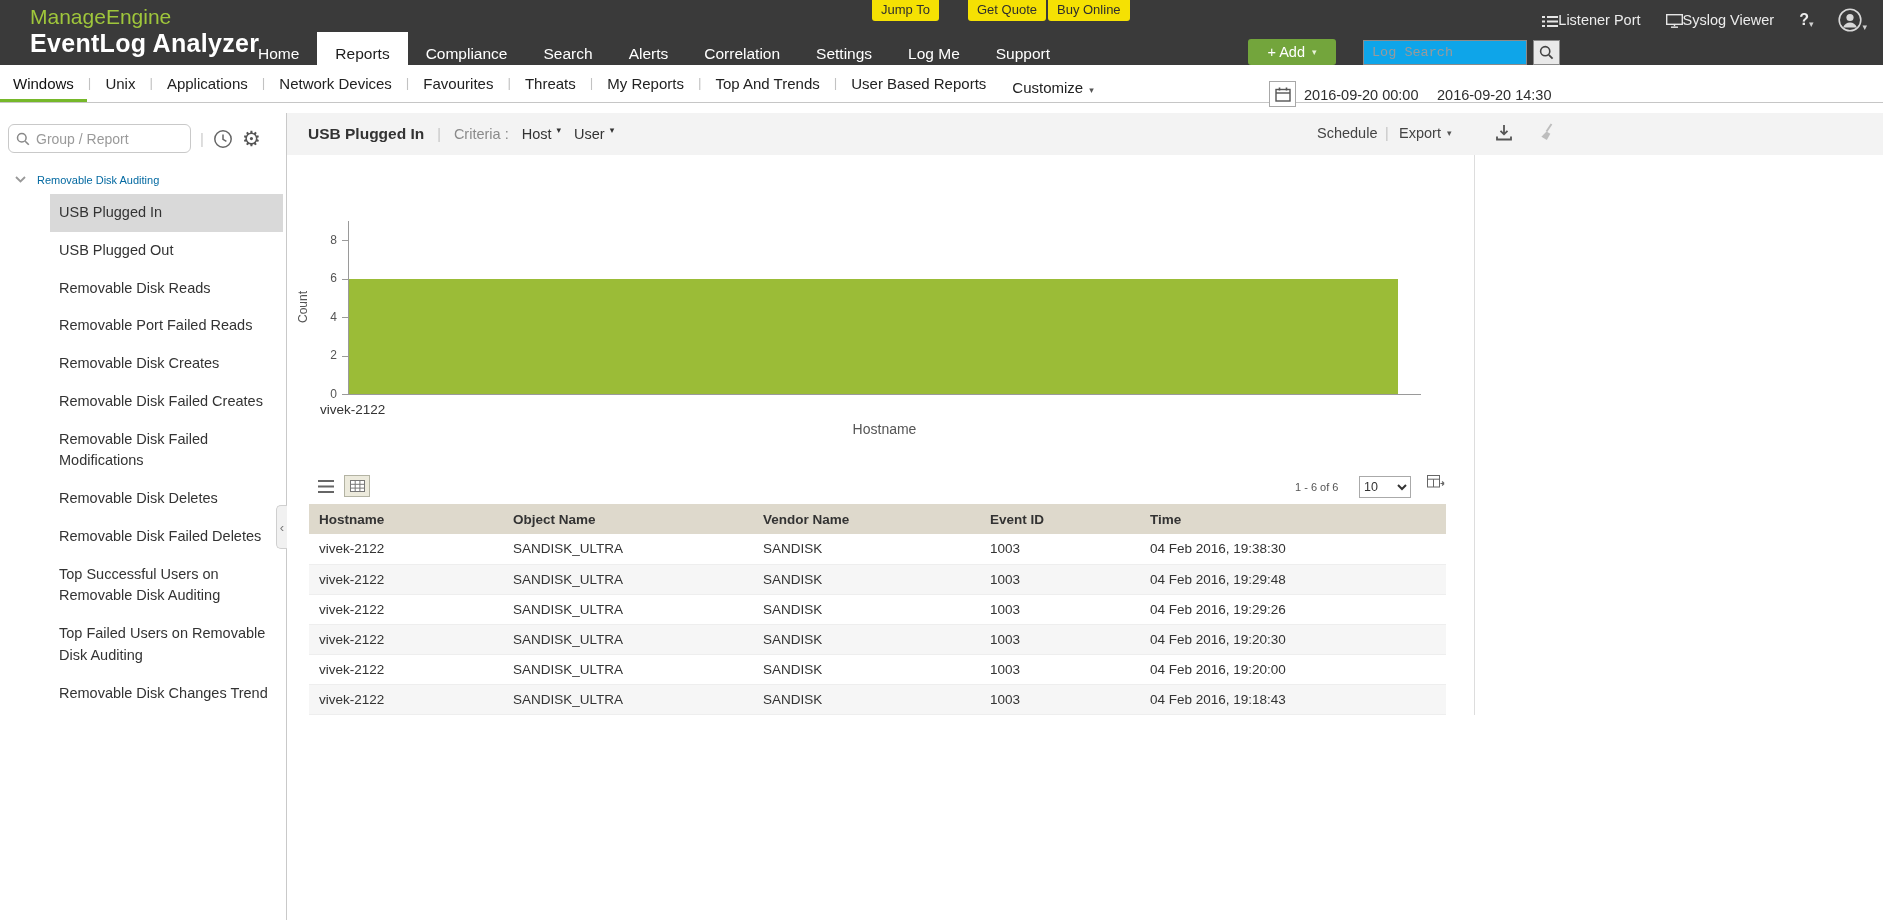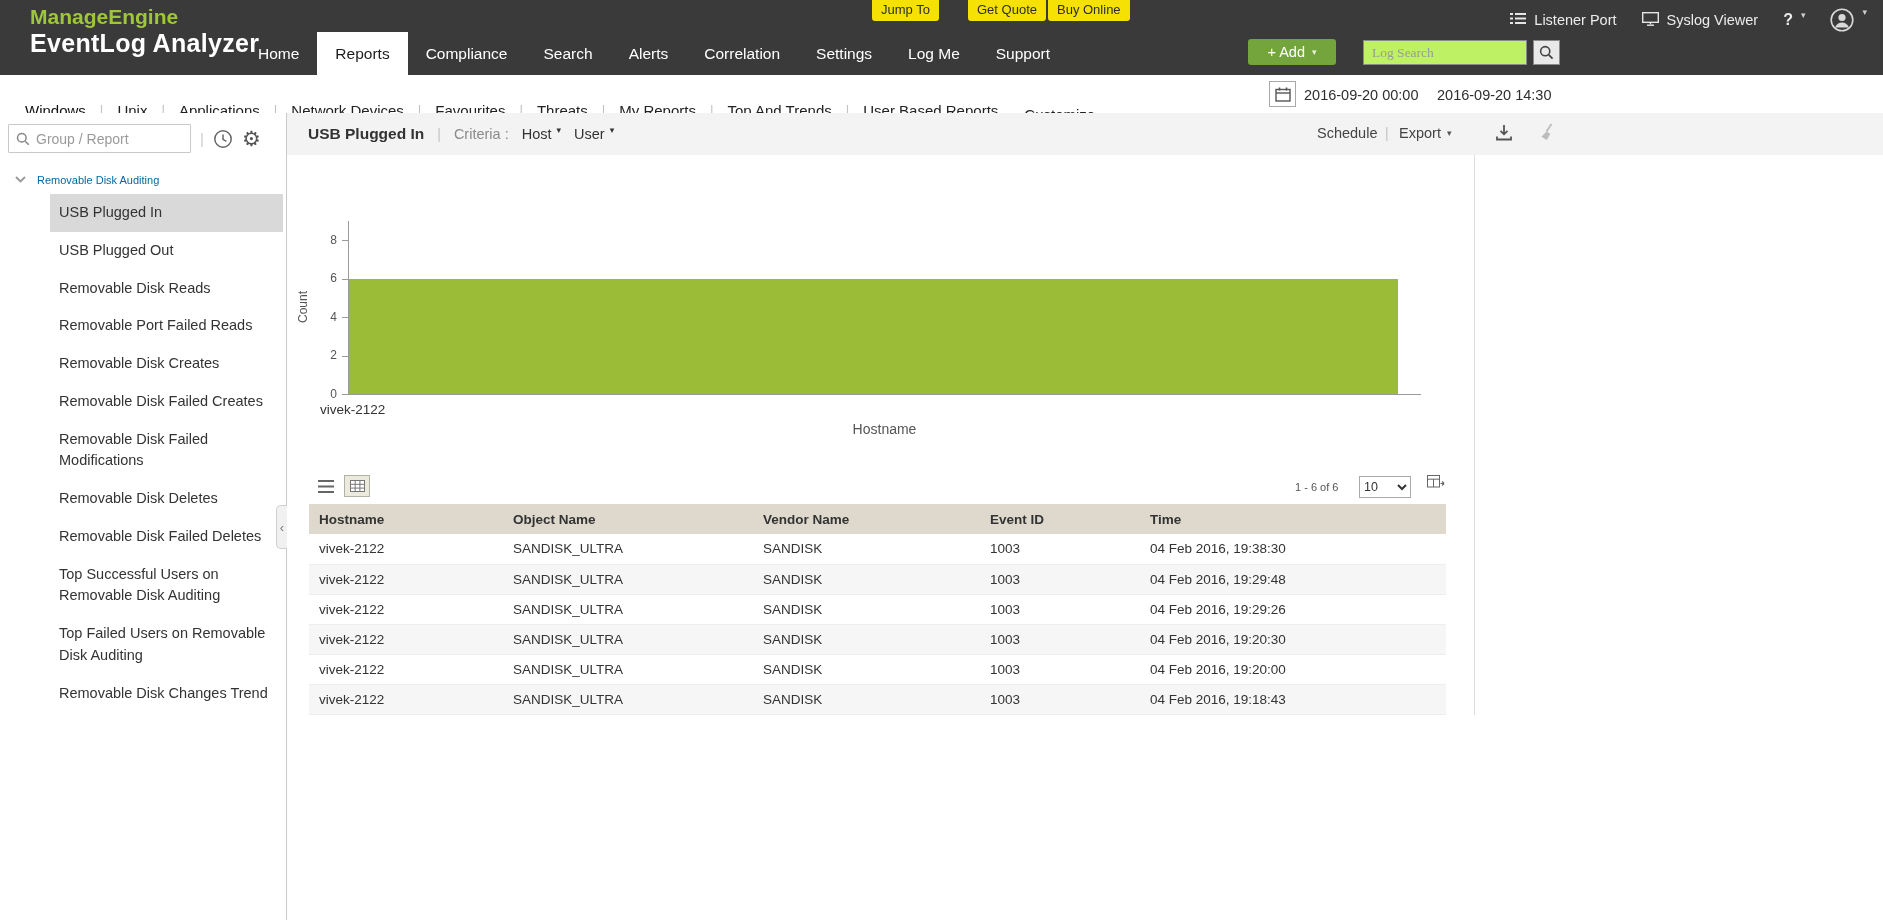--- a/index.html
+++ b/index.html
@@ -3,58 +3,58 @@
 <meta charset="utf-8">
 <style>
   *{box-sizing:border-box;margin:0;padding:0}
   body{width:1883px;height:920px;position:relative;overflow:hidden;background:#fff;
        font-family:"Liberation Sans",sans-serif;color:#333}
   svg{display:block}
 
   
   #topbar{position:absolute;left:0;top:0;width:1883px;height:75px;background:#3a3a3a}
   .brand{position:absolute;left:30px;top:5px;line-height:1.12;cursor:pointer}
-  .brand-1{color:#9fc63b;font-size:21px;font-weight:700}
+  .brand-1{color:#9fc63b;font-size:21px;font-weight:400}
   .brand-2{color:#fff;font-size:25px;font-weight:700;letter-spacing:.3px}
   .promo{position:absolute;top:0;background:#f5e103;color:#2e2e2e;font-size:13px;
          padding:2px 9px 4px;border-radius:0 0 3px 3px;cursor:pointer;white-space:nowrap}
   #promo-0{left:872px}#promo-1{left:968px}#promo-2{left:1048px}
   .top-utils{position:absolute;right:16px;top:8px;display:flex;align-items:center;color:#ececec;font-size:14.5px}
-  .util{display:flex;align-items:flex-start;gap:8px;margin-left:25px;cursor:pointer;white-space:nowrap}
+  .util{display:flex;align-items:flex-end;margin-left:25px;cursor:pointer;white-space:nowrap}
   .caret{font-size:9px;color:#cfcfcf;line-height:1}
   .caret-dark{font-size:9px;color:#555;line-height:1}
   #mainnav{position:absolute;left:240px;bottom:0;display:flex;align-items:flex-end}
   .nav-item{color:#fff;font-size:15.5px;padding:9px 18px 12px;cursor:pointer;white-space:nowrap}
   .nav-item.active{background:#fff;color:#1d1d1d;padding-top:13px}
   #add-btn{position:absolute;left:1248px;top:39px;width:88px;height:26px;background:#73a53c;color:#fff;
            font-size:14.5px;border-radius:3px;display:flex;align-items:center;justify-content:center;gap:7px;cursor:pointer}
   #add-btn .caret{color:#e8f3d8}
   #log-search{position:absolute;left:1363px;top:40px;width:164px;height:25px;border:1px solid #8a8a8a;
-              background:#bef264;padding:0 8px;font-size:13.5px;color:#333;font-family:Liberation Serif, serif;outline:none}
+              background:#0ea5e9;padding:0 8px;font-size:13.5px;color:#333;font-family:Liberation Mono, monospace;outline:none}
   #log-search::placeholder{color:#9a9a9a}
   #log-search-btn{position:absolute;left:1533px;top:40px;width:27px;height:25px;background:#e9e9e9;
                   border:1px solid #8a8a8a;display:flex;align-items:center;justify-content:center;cursor:pointer}
 
   
-  #subnav{position:absolute;left:0;top:92px;width:1883px;height:38px;background:#fff;
-          border-bottom:1px solid #c6c6c6;display:flex;align-items:stretch;padding-left:12px}
+  #subnav{position:absolute;left:0;top:65px;width:1883px;height:38px;background:#fff;
+          border-bottom:1px solid #c6c6c6;display:flex;align-items:stretch;padding-left:0}
   .tab{font-size:15px;color:#222;padding:10px 13px 0;cursor:pointer;white-space:nowrap;border-bottom:3px solid transparent}
   .tab.active{border-bottom-color:#76b82a;color:#111}
   .sep2{color:#c2c2c2;padding:10px 1px 0;font-size:13.5px}
   #customize{display:flex;align-items:center;gap:6px;padding-top:10px}
   #customize .caret-dark{margin-top:6px}
   #cal-btn{position:absolute;left:1269px;top:81px;width:27px;height:26px;border:1px solid #a8a8a8;background:#fff;
            display:flex;align-items:center;justify-content:center;cursor:pointer}
   .date-text{position:absolute;top:87px;font-size:14.5px;color:#2e2e2e;cursor:pointer}
   #date-from{left:1304px}#date-to{left:1437px}
 
   
   #sidebar{position:absolute;left:0;top:113px;width:287px;height:807px;background:#fff;border-right:1px solid #c9c9c9}
   .side-top{display:flex;align-items:center;gap:9px;padding:11px 8px 9px 8px}
-  .group-search{width:183px;height:29px;border:1px solid #c9c9c9;border-radius:1px;display:flex;
+  .group-search{width:183px;height:29px;border:1px solid #c9c9c9;border-radius:6px;display:flex;
                 align-items:center;padding:0 7px;gap:6px;background:#fff}
   .group-search input{border:0;outline:0;width:100%;font-size:14px;color:#444;font-family:inherit}
   .group-search input::placeholder{color:#9a9a9a}
   .side-sep{color:#ccc;font-size:15px}
   .icon-btn{cursor:pointer;display:flex;align-items:center;justify-content:center}
   .gear-glyph{font-size:21px;color:#555;line-height:1}
   .tree-group{display:flex;align-items:center;gap:9px;padding:10px 0 7px 13px;font-size:11px;color:#0369a1;cursor:pointer}
   .tree-item{margin:0 3px 0 50px;padding:8px 9px;font-size:14.5px;color:#333;line-height:1.5;cursor:pointer}
   .tree-item.selected{background:#d9d9d9}
   #collapse-handle{position:absolute;right:-1px;top:392px;width:11px;height:44px;background:#f1f1f1;

